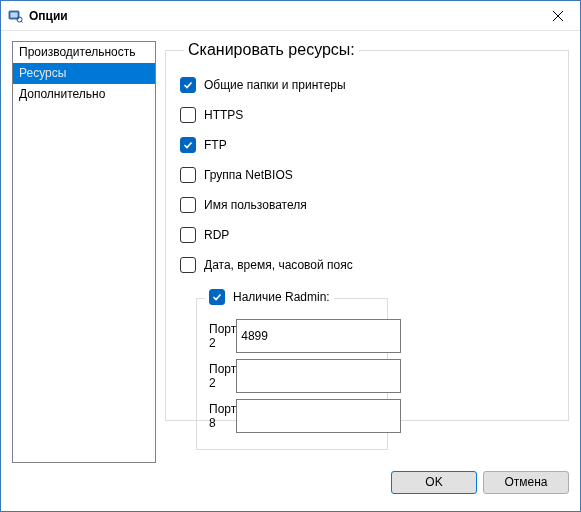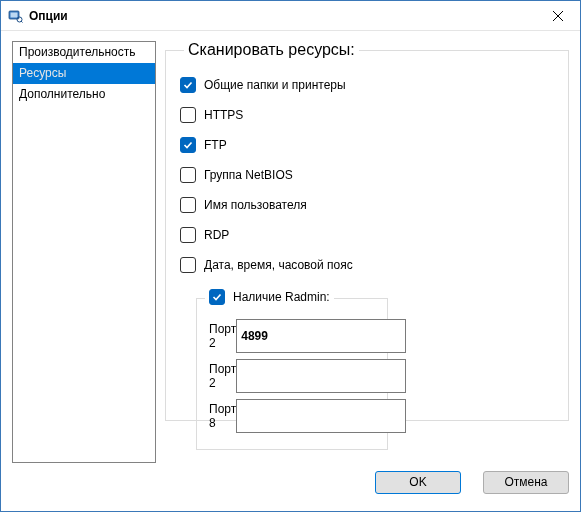--- a/index.html
+++ b/index.html
@@ -125,29 +125,28 @@
     width: 56px;
   }
   .port-input {
     flex:1;
     height: 20px;
     border: 1px solid #7a7a7a;
     padding: 16px 4px;
     font-family: inherit;
     font-size: 12px;
     outline: none;
-    font-weight: bold;
   }
   .footer {
     height: 38px;
     display:flex;
     justify-content:flex-end;
     align-items:center;
     padding: 0 11px;
-    gap: 22px;
+    gap: 6px;
   }
   .btn {
     min-width: 86px;
     height: 23px;
     border: 1px solid #adadad;
     background: #e1e1e1;
     border-radius: 3px;
     font-family: inherit;
     font-size: 12px;
     cursor: default;

